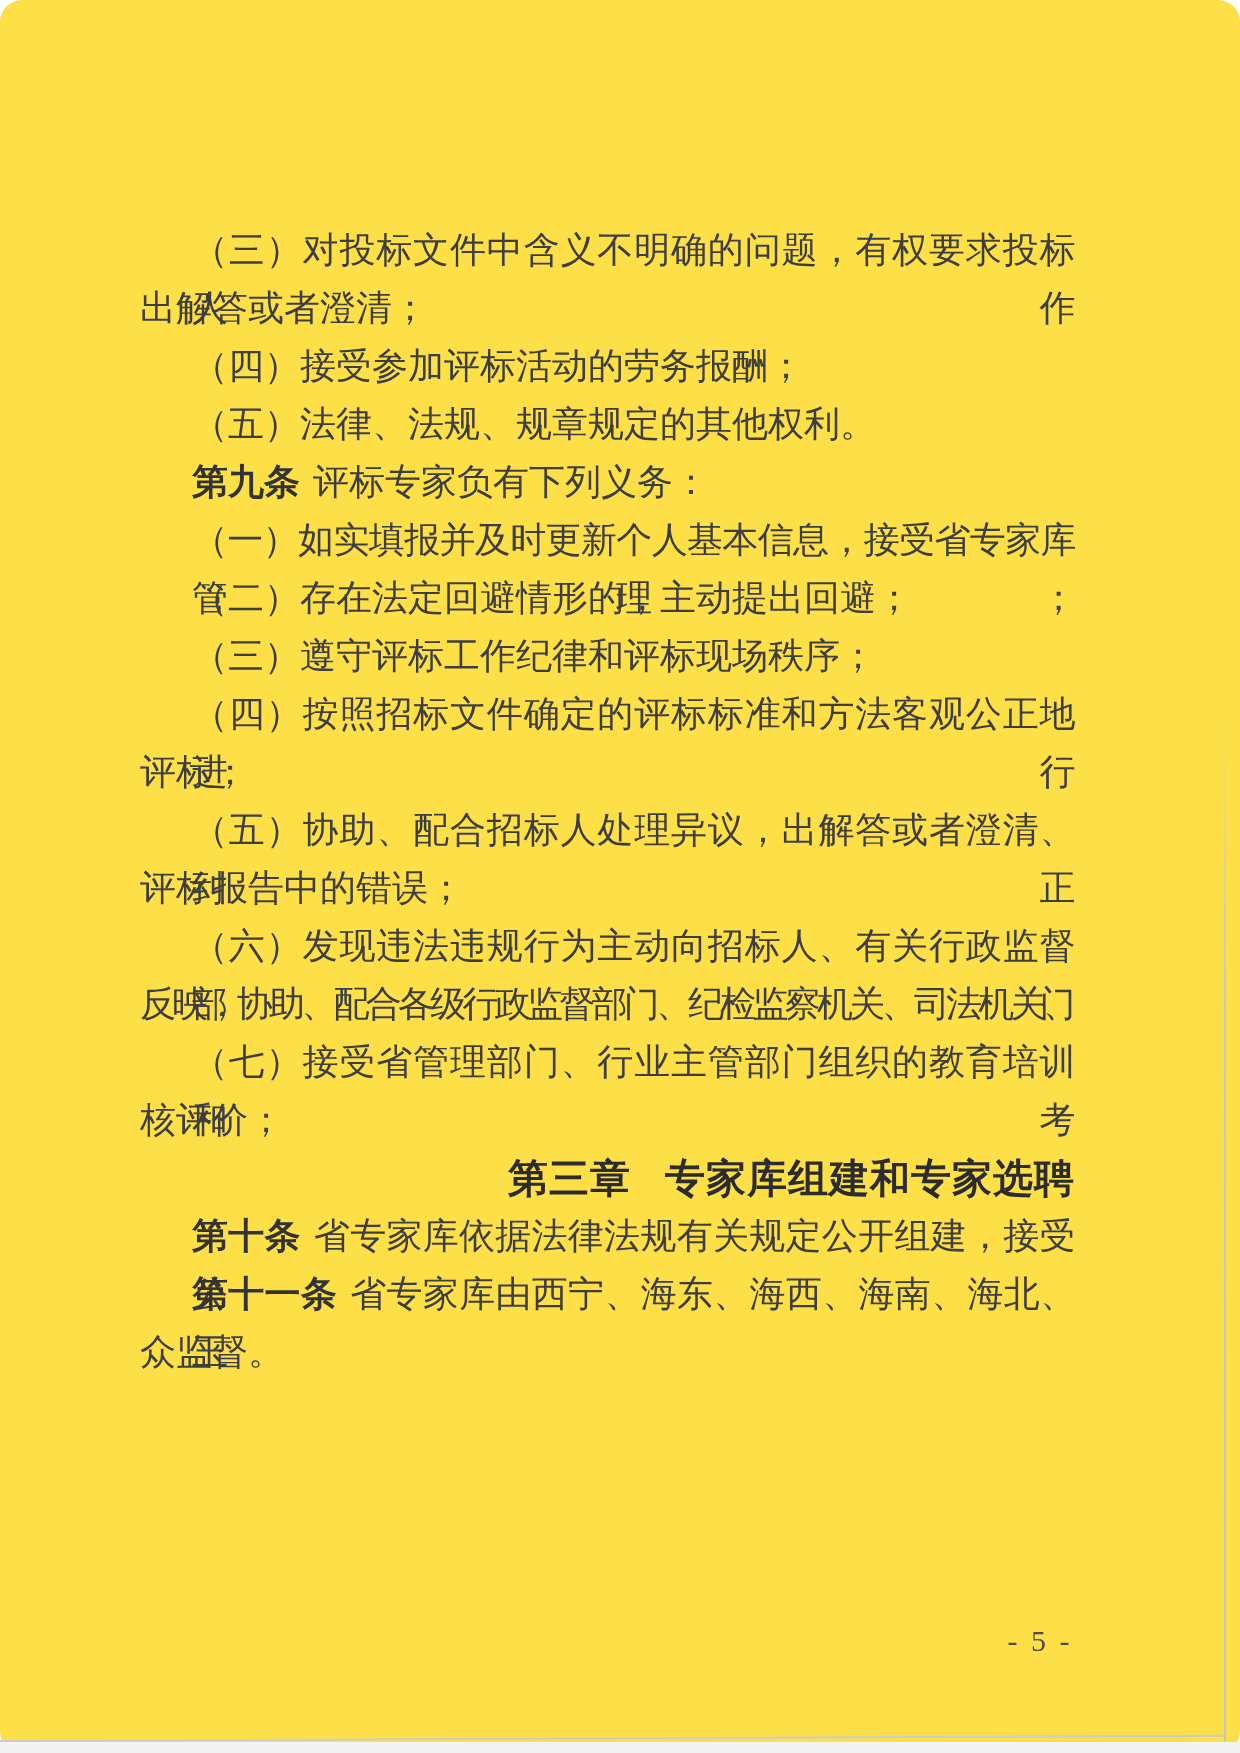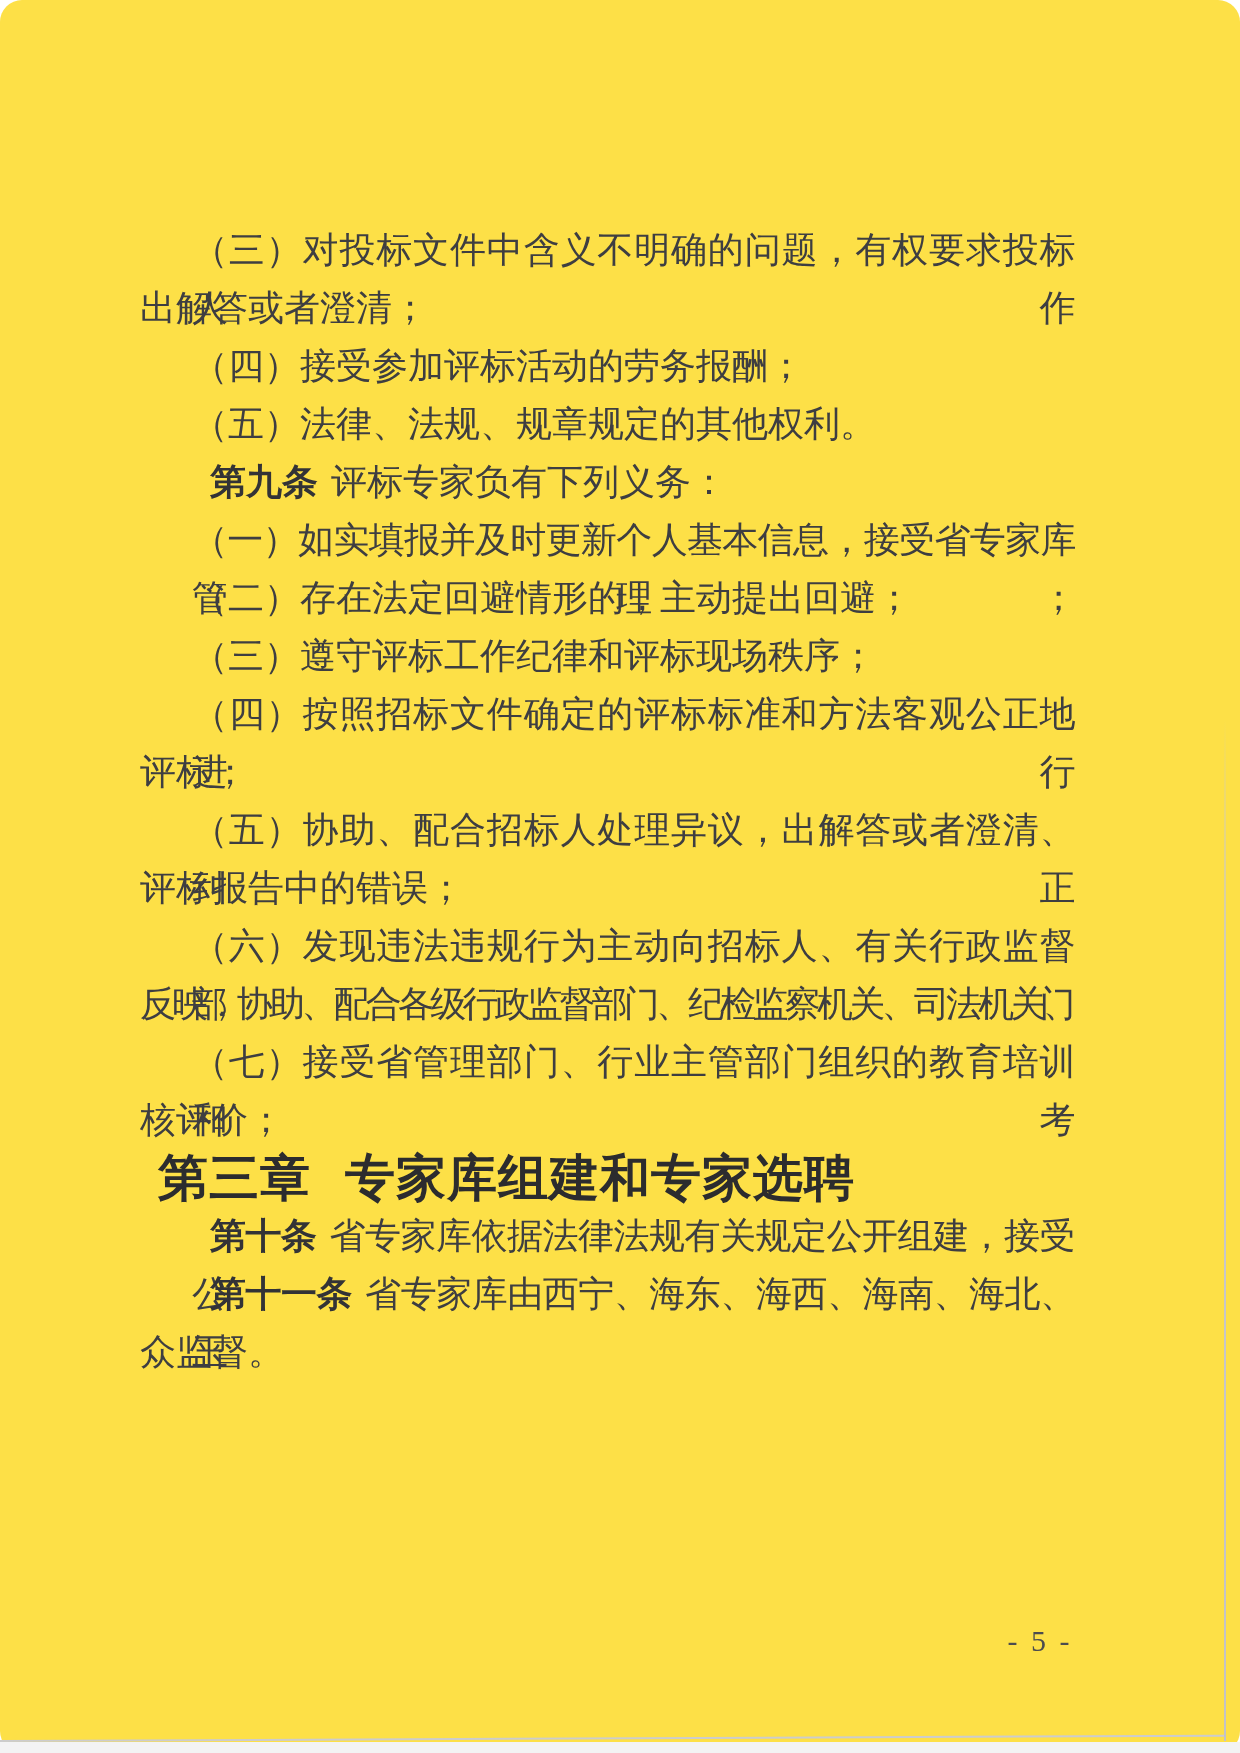--- a/index.html
+++ b/index.html
@@ -45,28 +45,27 @@
   }
   .line.ind.full { width: 883px; }      
   .line.sq27 { letter-spacing: -1.6px; }
   .line.sq29 { letter-spacing: -3.8px; }
   .line.sq1  { letter-spacing: -1.1px; }
   .lead {
     font-family: "Liberation Sans", "DejaVu Sans", sans-serif;
     font-weight: bold;
     color: #333336;
     margin-right: 13px;
-    margin-left: 18px;
   }
   
   .line.chapter {
-    text-align: left;
+    text-align: right;
     font-family: "Liberation Sans", "DejaVu Sans", sans-serif;
     font-weight: bold;
-    font-size: 50px;
+    font-size: 40px;
     color: #2c2c2e;
     letter-spacing: 1px;
   }
   .line.chapter .lead { margin-right: 34px; color: #2c2c2e; }
   
   .page-num {
     position: absolute;
     left: 985px;
     top: 1624px;
     width: 110px;

